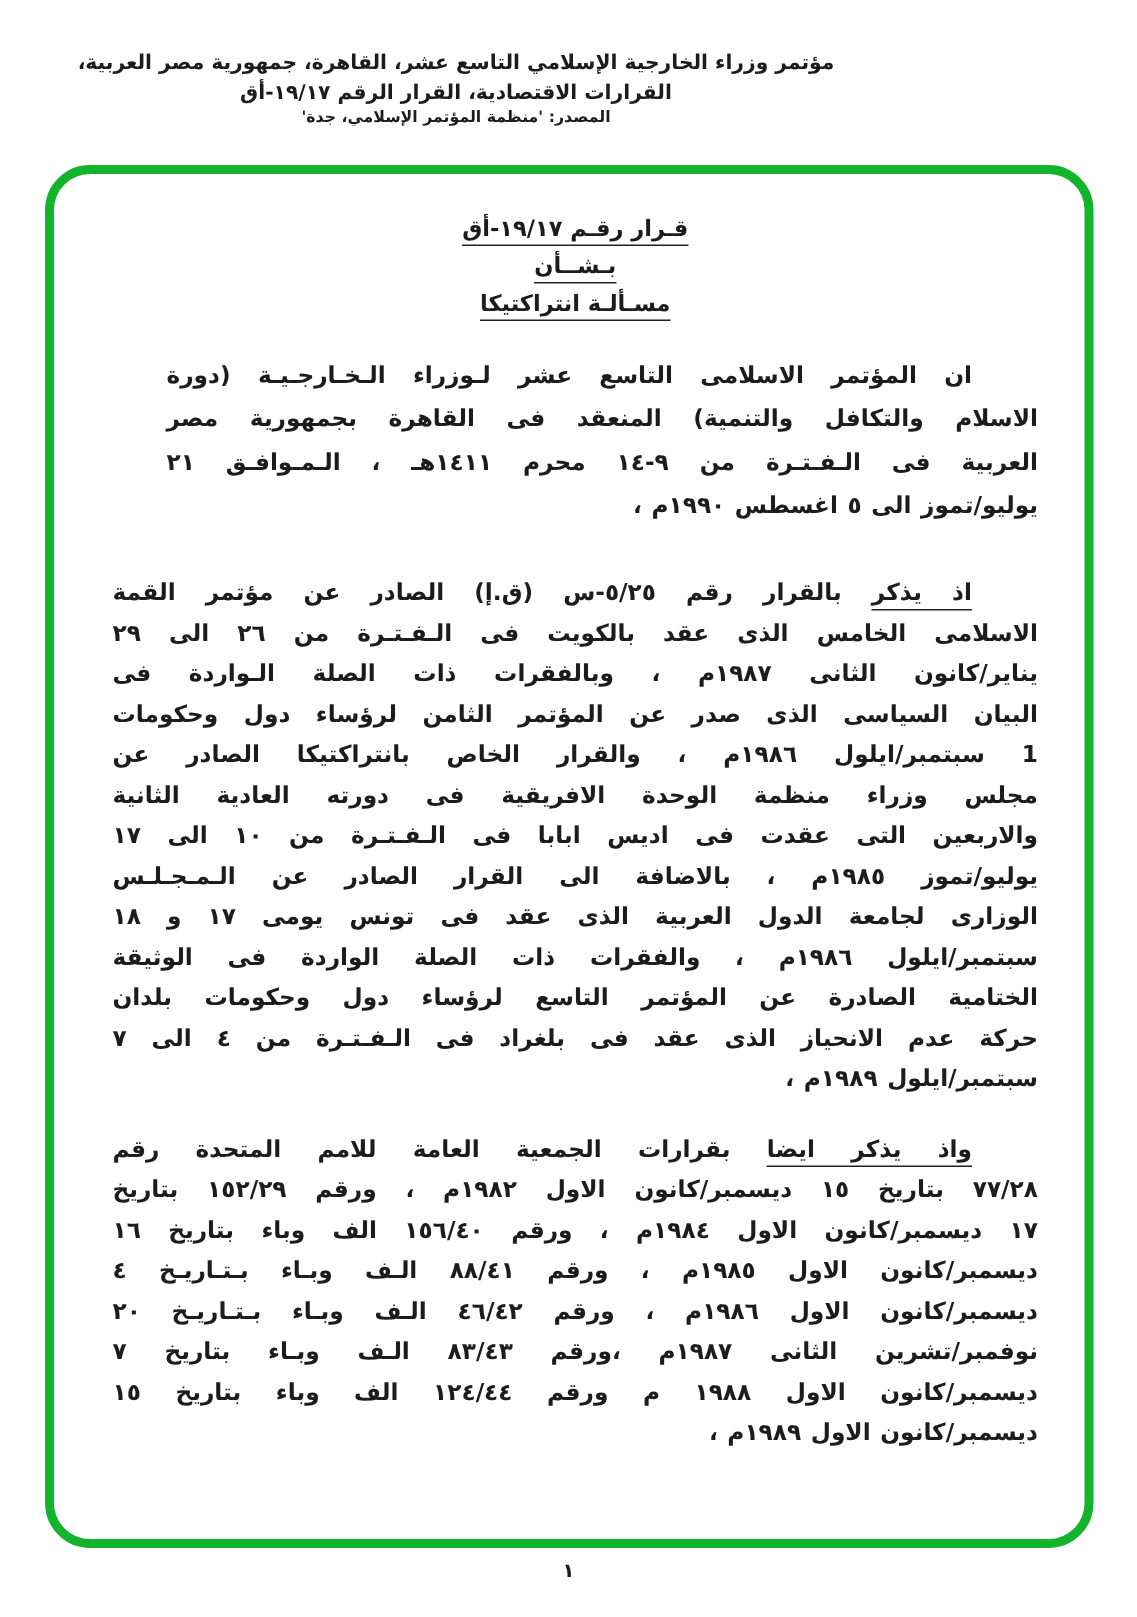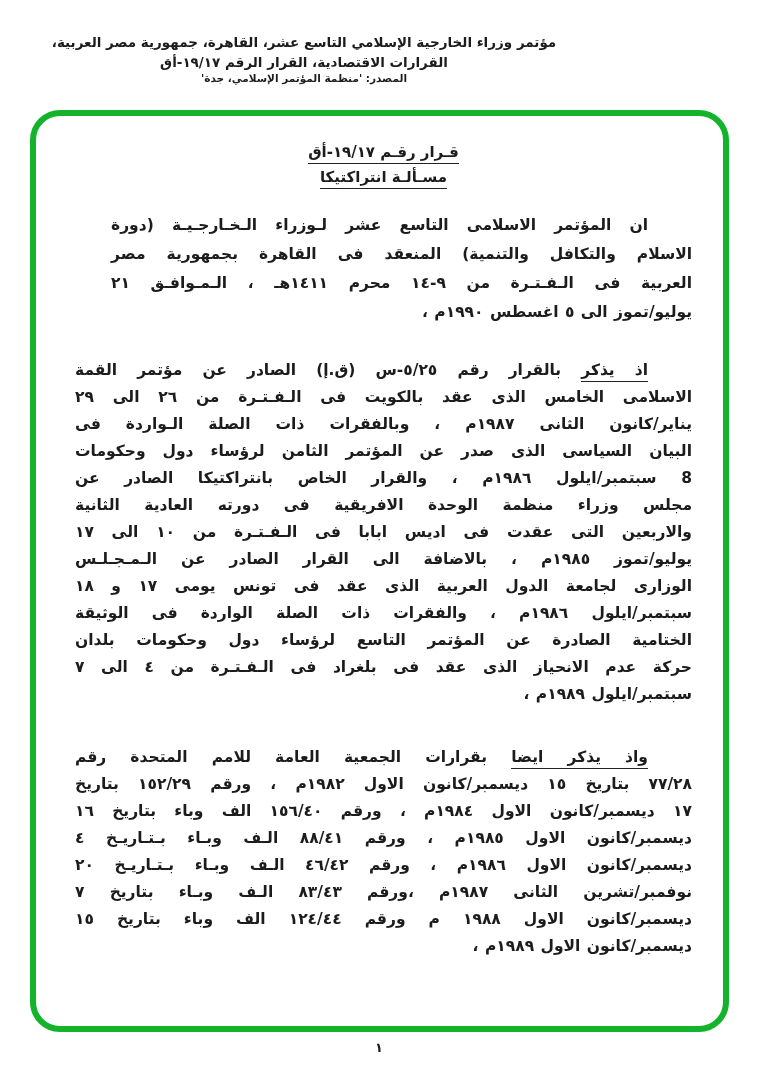--- a/index.html
+++ b/index.html
@@ -31,56 +31,57 @@
   .para{font-size:15.5px;font-weight:bold;}
   .para .line{
     line-height:27px;text-align:justify;text-align-last:justify;
     word-spacing:1px;
   }
   .para .line.last{text-align-last:right;}
   .para .line.indent{padding-right:44px;}
   .p1{margin-top:22px;margin-left:36px;}
   .p1 .line{line-height:29px;}
   .p2{margin-top:30px;}
-  .p3{margin-top:36px;}
+  .p3{margin-top:20px;}
   
   .page-footer{
     position:absolute;top:1040px;left:0;width:758px;
     text-align:center;font-size:13px;font-weight:bold;
   }
 </style>
 </head>
 <body>
 
 <div class="page-header">
   <div class="h1">مؤتمر وزراء الخارجية الإسلامي التاسع عشر، القاهرة، جمهورية مصر العربية، القرارات الاقتصادية، القرار الرقم ١٩/١٧-أق</div>
   <div class="h2">المصدر:  'منظمة المؤتمر الإسلامي، جدة'</div>
 </div>
 
 <div class="green-box">
   <div class="doc-content">
 
     <div class="doc-title">
       <div class="t-line"><span class="u">قـرار رقـم ١٩/١٧-أق</span></div>
+      <div class="t-line"><span class="u">بـشــأن</span></div>
       <div class="t-line"><span class="u">مسـألـة انتراكتيكا</span></div>
     </div>
 
     <div class="para p1">
       <div class="line indent">ان المؤتمر الاسلامى التاسع عشر لـوزراء الـخـارجـيـة (دورة</div>
       <div class="line">الاسلام والتكافل والتنمية) المنعقد فى القاهرة بجمهورية مصر</div>
       <div class="line">العربية فى الـفـتـرة من ٩-١٤ محرم ١٤١١هـ ، الـمـوافـق ٢١</div>
       <div class="line last">يوليو/تموز الى ٥ اغسطس ١٩٩٠م ،</div>
     </div>
 
     <div class="para p2">
       <div class="line indent"><span class="u">اذ يذكر</span><span> بالقرار رقم ٥/٢٥-س (ق.إ) الصادر عن مؤتمر القمة</span></div>
       <div class="line">الاسلامى الخامس الذى عقد بالكويت فى الـفـتـرة من ٢٦ الى ٢٩</div>
       <div class="line">يناير/كانون الثانى ١٩٨٧م ، وبالفقرات ذات الصلة الـواردة فى</div>
       <div class="line">البيان السياسى الذى صدر عن المؤتمر الثامن لرؤساء دول وحكومات</div>
-      <div class="line">8 سبتمبر/ايلول ١٩٨٦م ، والقرار الخاص بانتراكتيكا الصادر عن</div>
+      <div class="line">1 سبتمبر/ايلول ١٩٨٦م ، والقرار الخاص بانتراكتيكا الصادر عن</div>
       <div class="line">مجلس وزراء منظمة الوحدة الافريقية فى دورته العادية الثانية</div>
       <div class="line">والاربعين التى عقدت فى اديس ابابا فى الـفـتـرة من ١٠ الى ١٧</div>
       <div class="line">يوليو/تموز ١٩٨٥م ، بالاضافة الى القرار الصادر عن الـمـجـلـس</div>
       <div class="line">الوزارى لجامعة الدول العربية الذى عقد فى تونس يومى ١٧ و ١٨</div>
       <div class="line">سبتمبر/ايلول ١٩٨٦م ، والفقرات ذات الصلة الواردة فى الوثيقة</div>
       <div class="line">الختامية الصادرة عن المؤتمر التاسع لرؤساء دول وحكومات بلدان</div>
       <div class="line">حركة عدم الانحياز الذى عقد فى بلغراد فى الـفـتـرة من ٤ الى ٧</div>
       <div class="line last">سبتمبر/ايلول ١٩٨٩م ،</div>
     </div>
 

